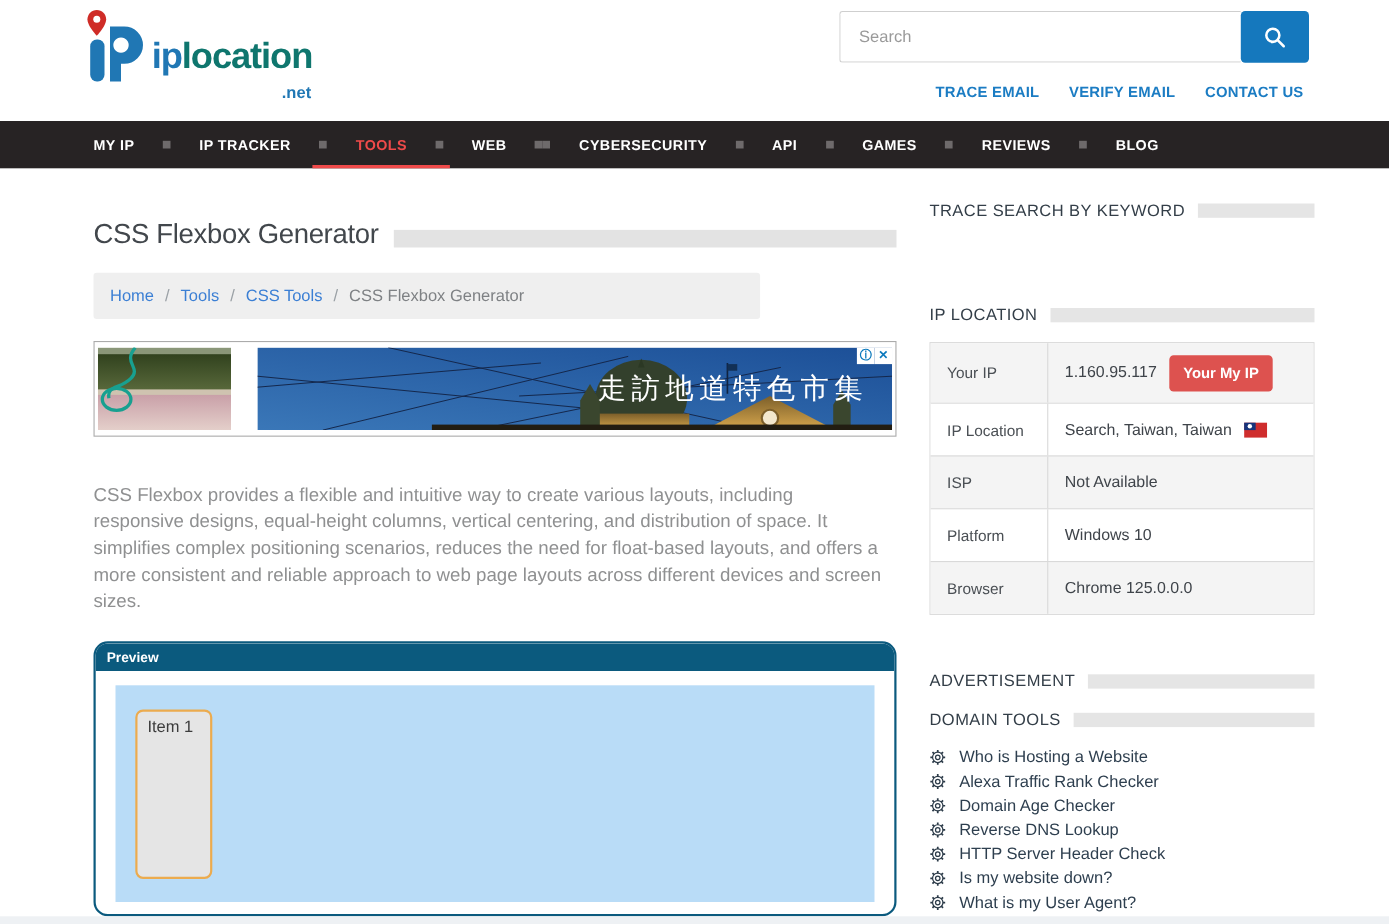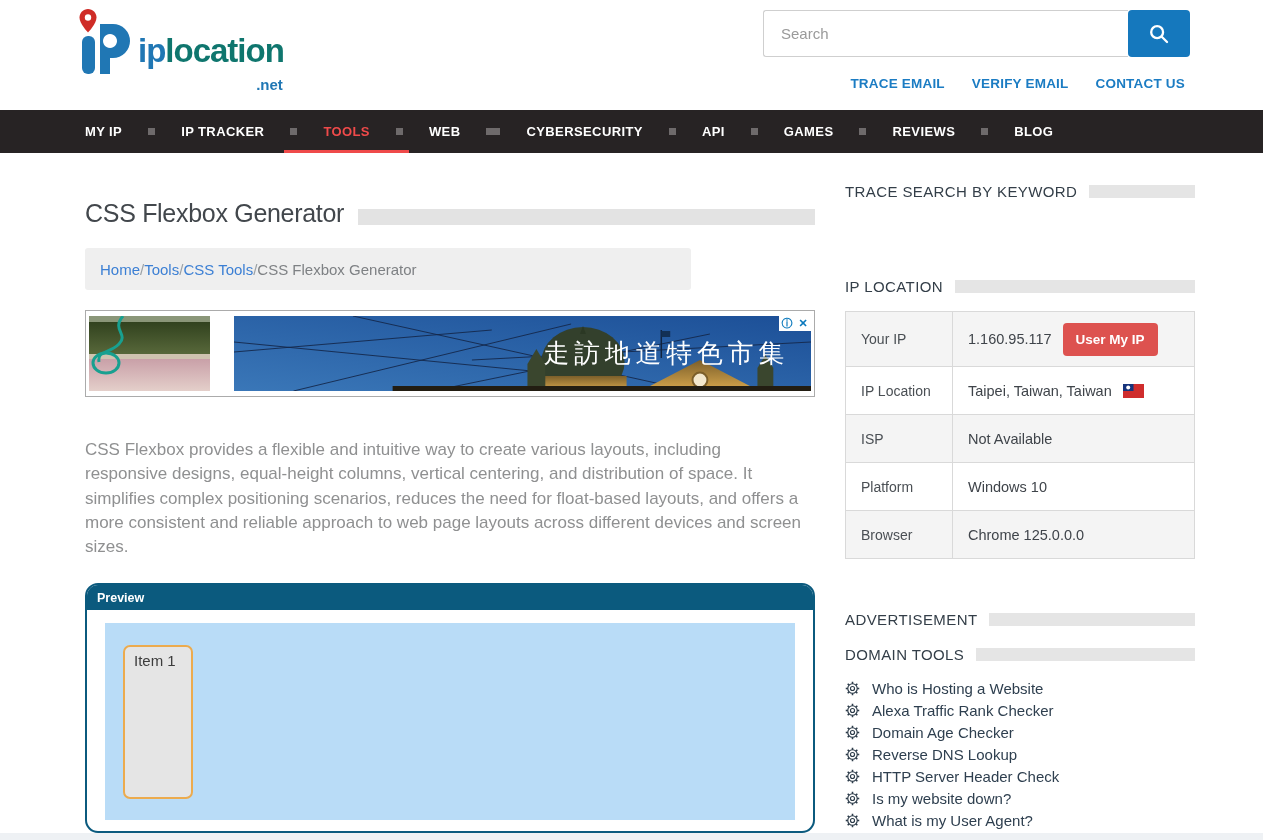--- a/index.html
+++ b/index.html
@@ -29,21 +29,21 @@
   .nav-item:first-child { padding-left:0; }
   .nav-item.active { color:#ef4a4a; }
   .nav-item.active::after { content:""; position:absolute; left:-13px; right:-13px; bottom:0; height:3px; background:#ef4a4a; }
   .nav-sep { width:7px; height:7px; background:#6e6a6b; flex-shrink:0; }
 
   
   .page-title-row { position:absolute; left:85px; top:199px; width:730px; display:flex; align-items:center; }
   .page-title { font-size:25px; font-weight:500; color:#42474c; letter-spacing:-.3px; white-space:nowrap; }
   .title-bar { flex:1; height:16px; background:#e3e3e3; margin:6px 0 0 14px; }
 
-  .breadcrumb { position:absolute; left:85px; top:248px; width:606px; height:42px; background:#efefef; border-radius:3px; display:flex; align-items:center; padding:0 15px; font-size:15px; }
+  .breadcrumb { position:absolute; left:85px; top:248px; width:606px; height:42px; background:#efefef; border-radius:3px; display:flex; align-items:center; gap:10px; padding:0 15px; font-size:15px; }
   .crumb-link { color:#3b7fd4; text-decoration:none; cursor:pointer; }
   .crumb-current { color:#7e8184; }
   .crumb-sep { color:#9aa0a5; }
 
   .ad-banner { position:absolute; left:85px; top:310px; width:730px; height:87px; border:1px solid #ababab; background:#fff; display:flex; align-items:center; padding:3px; cursor:pointer; }
   .ad-left { width:121px; height:75px; flex-shrink:0; }
   .ad-right { position:relative; flex:1; height:75px; margin-left:24px; }
   .ad-right svg { display:block; }
   .ad-caption { font-size:26px; letter-spacing:5px; fill:#ffffff; font-family:"Liberation Sans", sans-serif; }
   .ad-controls { position:absolute; top:0; right:0; display:flex; }
@@ -236,27 +236,27 @@
   <div class="side-heading" id="h-iplocation">
     <span class="txt">IP LOCATION</span>
     <span class="bar"></span>
   </div>
 
   <div class="ip-table">
       <div class="ip-row alt">
         <div class="ip-label">Your IP</div>
         <div class="ip-value">
           <span>1.160.95.117</span>
-          <button class="hide-ip-btn">User My IP</button>
+          <button class="hide-ip-btn">Your My IP</button>
         </div>
       </div>
       <div class="ip-row">
         <div class="ip-label">IP Location</div>
         <div class="ip-value">
-          <span>Taipei, Taiwan, Taiwan</span>
+          <span>Search, Taiwan, Taiwan</span>
           <span class="flag">
             <svg width="21" height="14" viewBox="0 0 21 14">
               <rect width="21" height="14" fill="#cf2d2d"></rect>
               <rect width="10.5" height="7" fill="#16347c"></rect>
               <circle cx="5.2" cy="3.5" r="2" fill="#fff"></circle>
             </svg>
           </span>
         </div>
       </div>
       <div class="ip-row alt">

